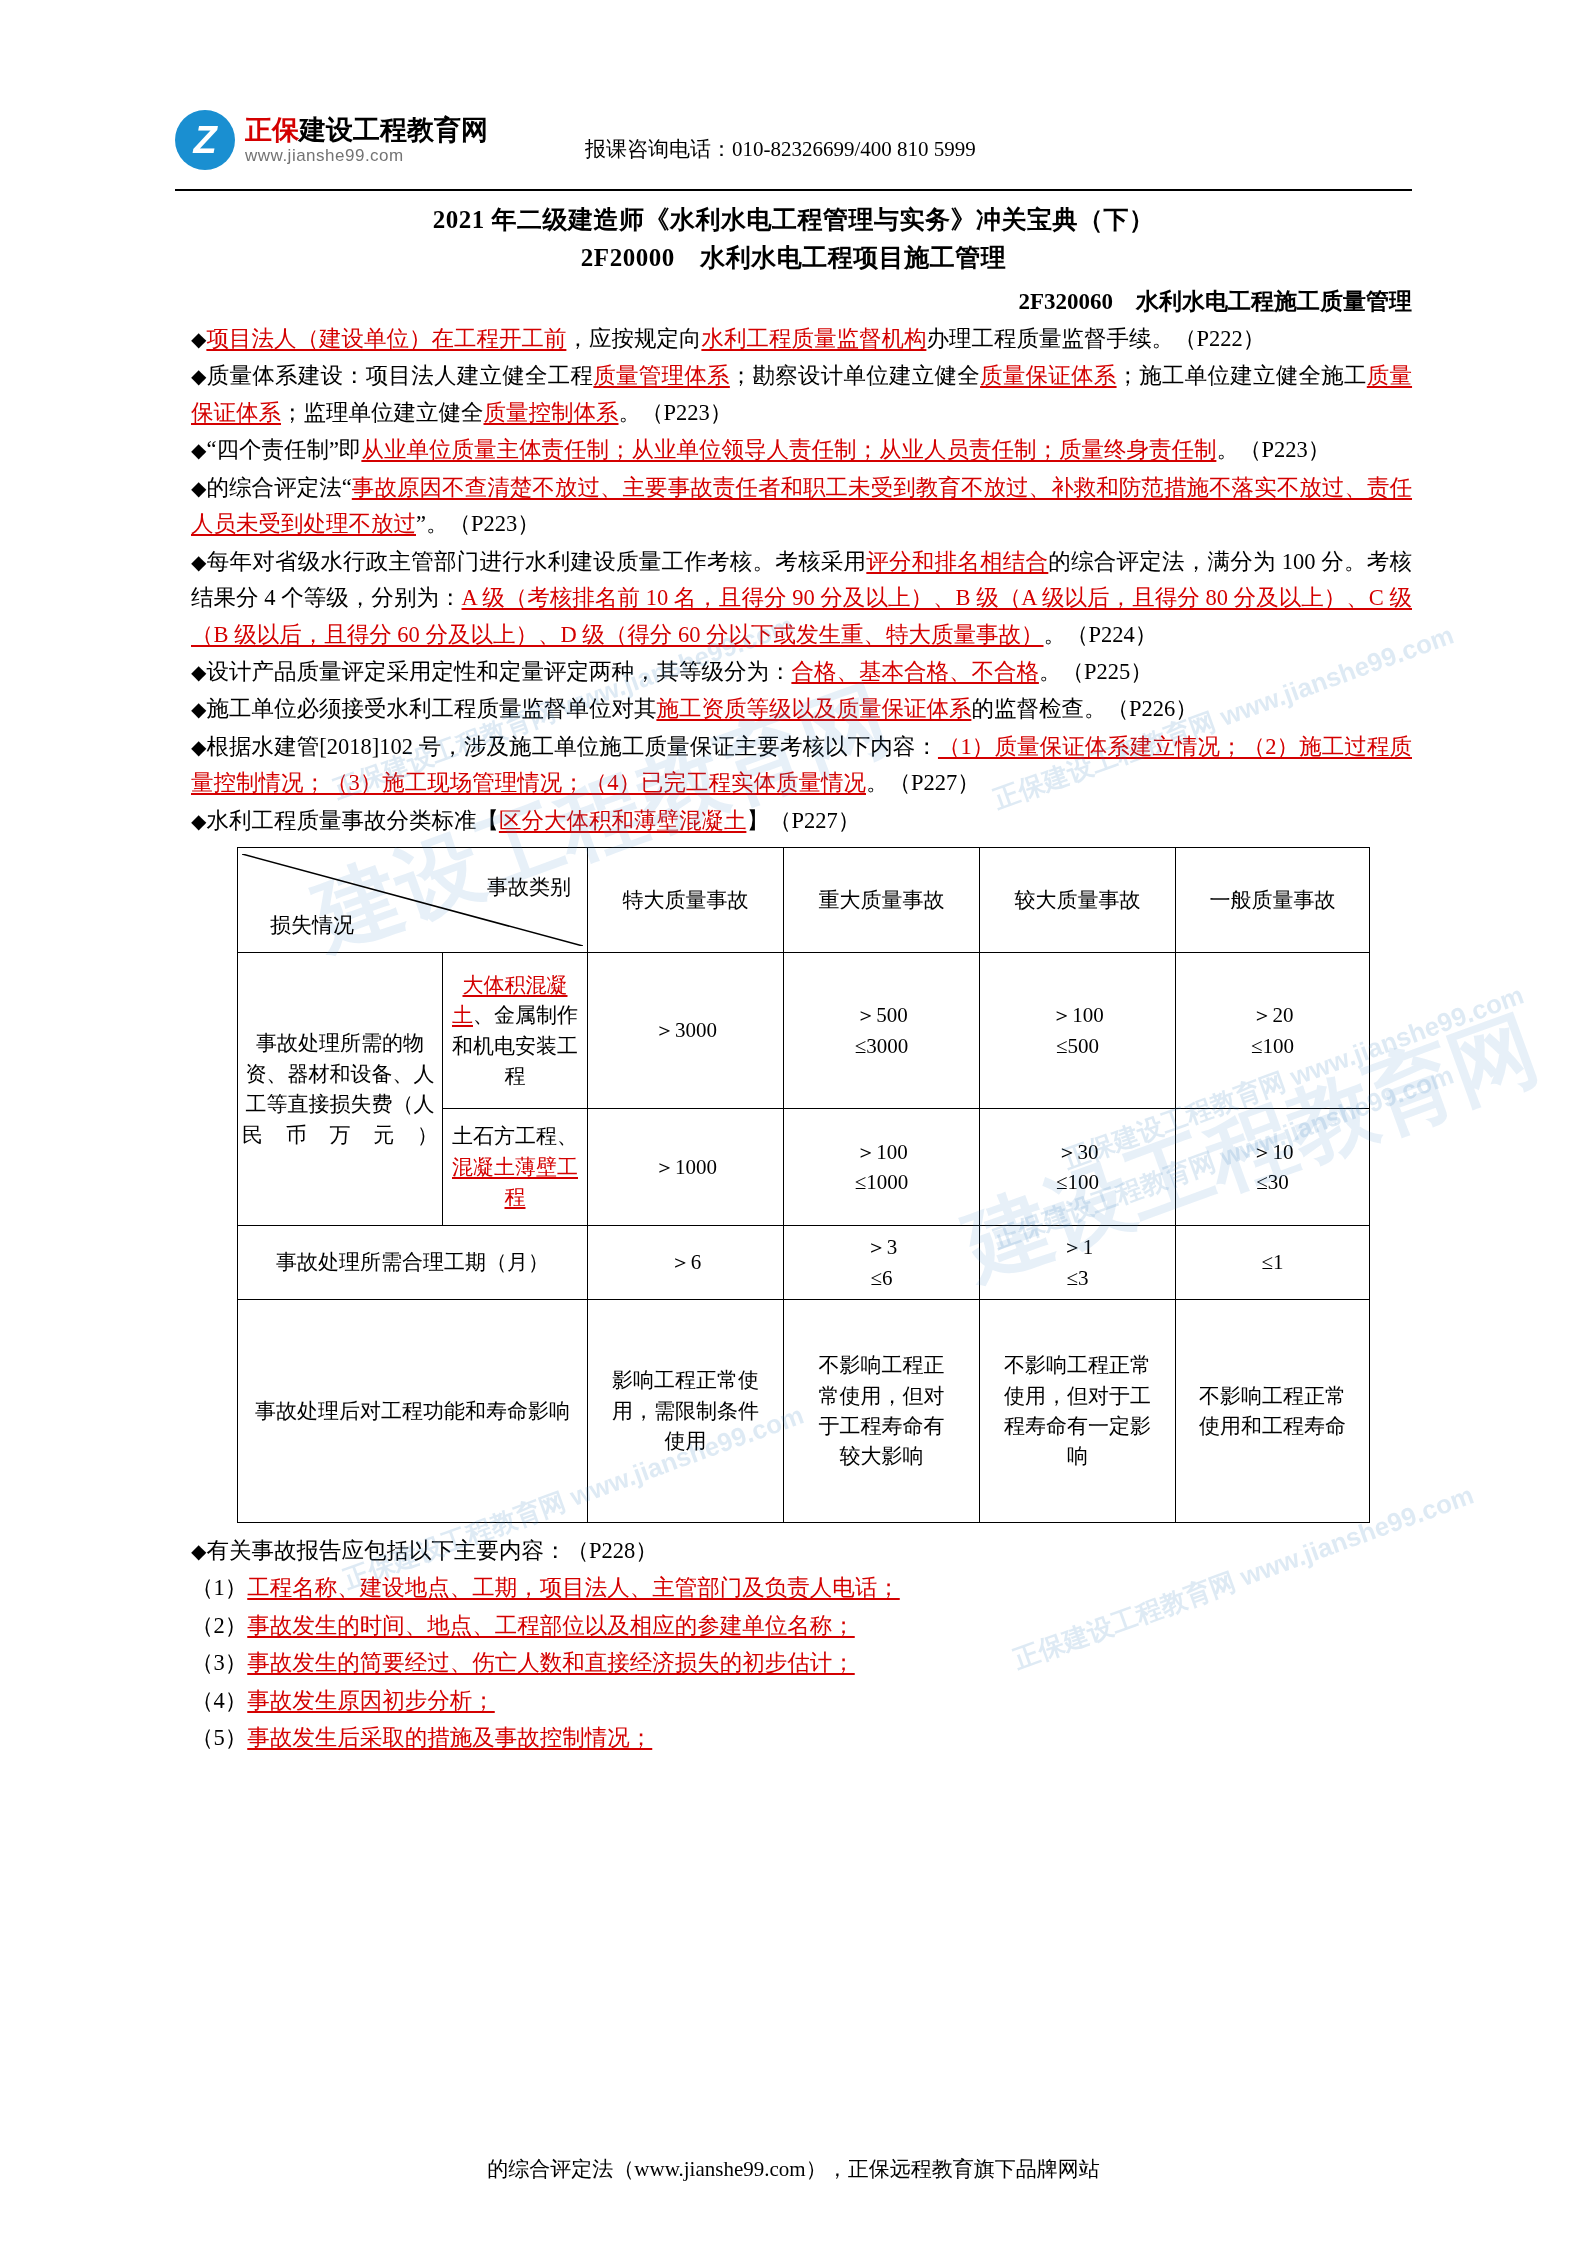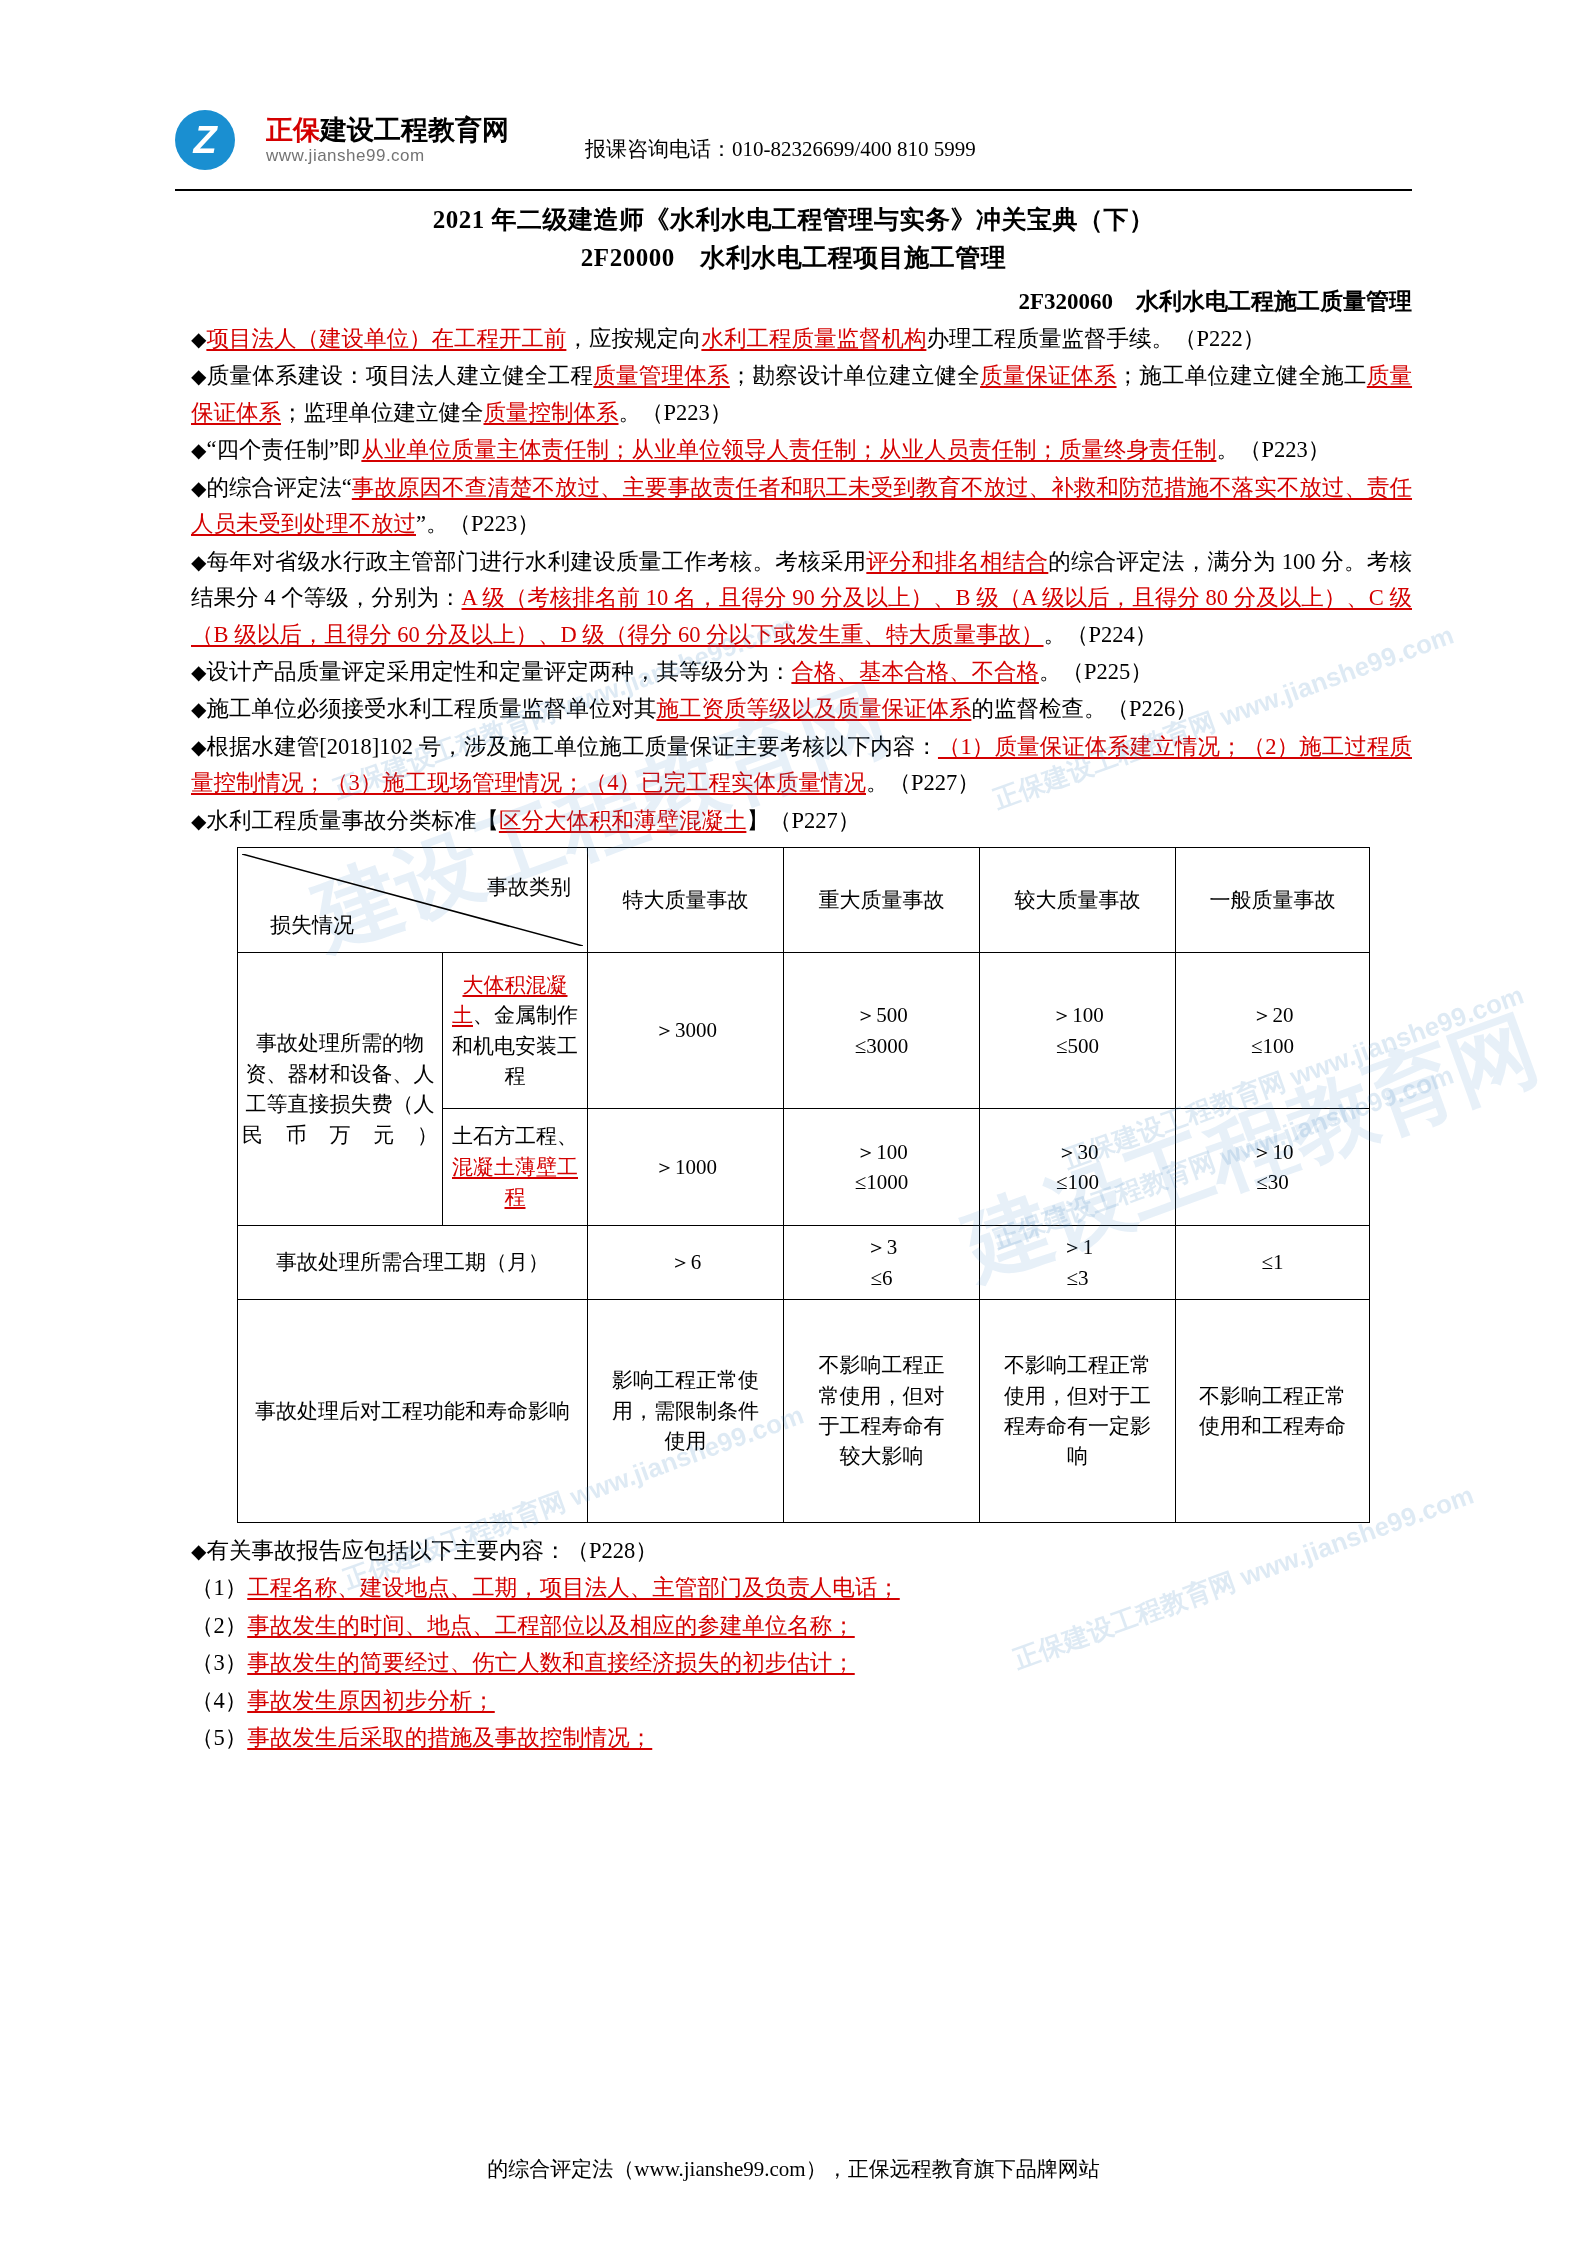--- a/index.html
+++ b/index.html
@@ -25,21 +25,20 @@
   
   .header {
     display: flex;
     align-items: center;
     height: 90px;
   }
   .logo-block {
     display: flex;
     align-items: center;
     width: 400px;
-    gap: 21px;
   }
   .logo-mark {
     width: 60px;
     height: 60px;
     border-radius: 50%;
     background: #1a8fd1;
     position: relative;
     flex: 0 0 auto;
     margin-right: 10px;
   }

